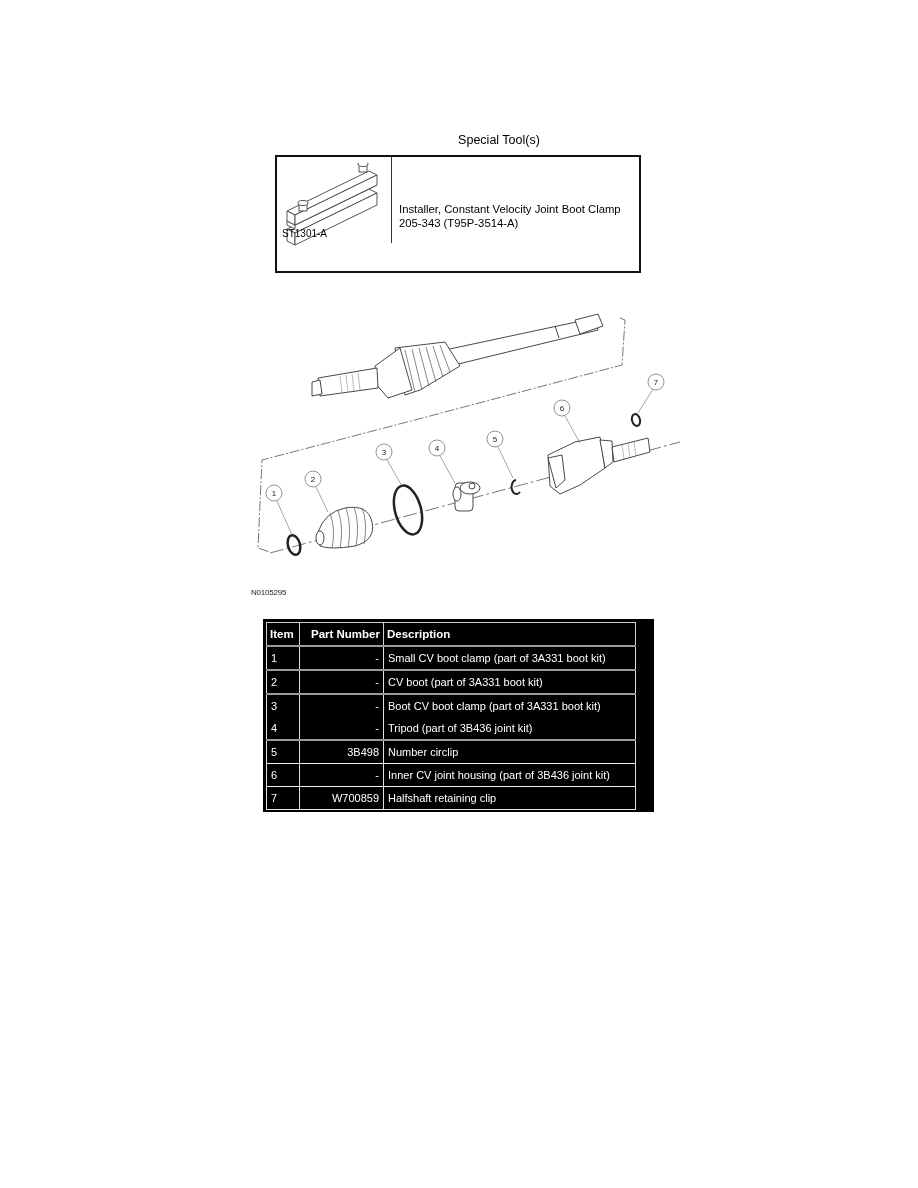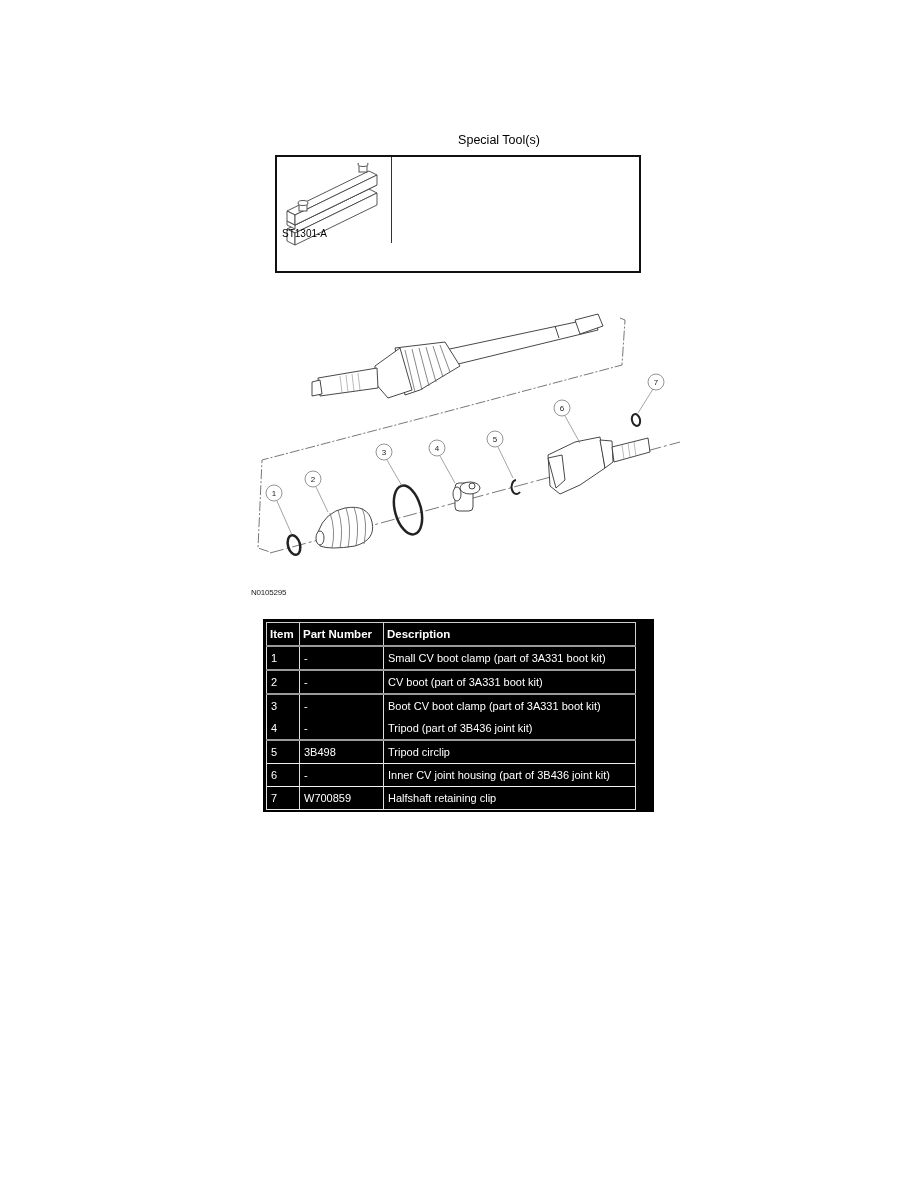--- a/index.html
+++ b/index.html
@@ -24,21 +24,21 @@
   table.parts { position: absolute; left: 3px; top: 3px; width: 370px;
                 border-collapse: collapse; border: 1.5px solid #e8e8e8; color: #fff;
                 font-size: 11px; }
   table.parts th { font-weight: bold; font-size: 11.5px; height: 22px; padding: 0 3px;
                    border: 1px solid #cfcfcf; margin-left: 38px; }
   table.parts td { height: 22px; padding: 0 4px; border-left: 1px solid #e0e0e0;
                    border-right: 1px solid #e0e0e0; border-top: 2px solid #9a9a9a; white-space: nowrap; }
   table.parts tr.no-top td { border-top: none; }
   table.parts tr.white-top td { border-top: 1.5px solid #f0f0f0; }
   .c-item { width: 24px; text-align: left; }
-  .c-part { width: 75px; text-align: left; }
+  .c-part { width: 75px; text-align: right; }
   .c-desc { text-align: left; }
   table.parts th.c-desc { text-align: left; }
 </style>
 </head>
 <body>
 
 <div class="abs tool-title">Special Tool(s)</div>
 
 <div class="abs tool-box">
   <div class="tool-img-cell">
@@ -56,20 +56,24 @@
         <polygon points="6,48 14,52 14,62 6,58"></polygon>
         <polygon points="14,52 96,12 96,22 14,62"></polygon>
 
         <rect x="18" y="40" width="8" height="8"></rect>
         <ellipse cx="22" cy="40" rx="5" ry="2.5"></ellipse>
         <rect x="78" y="0" width="8" height="9"></rect>
         <ellipse cx="82" cy="1" rx="5" ry="2.5"></ellipse>
       </g>
     </svg>
     <div class="tool-code">ST1301-A</div>
+  </div>
+  <div class="tool-desc">
+    <div>Installer, Constant Velocity Joint Boot Clamp</div>
+    <div>205-343 (T95P-3514-A)</div>
   </div>
 </div>
 
 <svg class="abs diagram" width="440" height="275" viewBox="250 300 440 275">
   <g fill="none" stroke="#555" stroke-width="0.8">
 
     <polyline points="620,318 625,320 622,365 430,416 262,460 258,548 270,552" stroke-dasharray="10,2,2,2"></polyline>
 
     <line x1="270" y1="553" x2="680" y2="442" stroke-dasharray="14,3,3,3"></line>
   </g>
@@ -218,21 +222,21 @@
         <td class="c-desc">Boot CV boot clamp (part of 3A331 boot kit)</td>
       </tr>
       <tr class="no-top">
         <td class="c-item">4</td>
         <td class="c-part">-</td>
         <td class="c-desc">Tripod (part of 3B436 joint kit)</td>
       </tr>
       <tr>
         <td class="c-item">5</td>
         <td class="c-part">3B498</td>
-        <td class="c-desc">Tripod circlip</td>
+        <td class="c-desc">Number circlip</td>
       </tr>
       <tr class="white-top">
         <td class="c-item">6</td>
         <td class="c-part">-</td>
         <td class="c-desc">Inner CV joint housing (part of 3B436 joint kit)</td>
       </tr>
       <tr class="white-top">
         <td class="c-item">7</td>
         <td class="c-part">W700859</td>
         <td class="c-desc">Halfshaft retaining clip</td>

